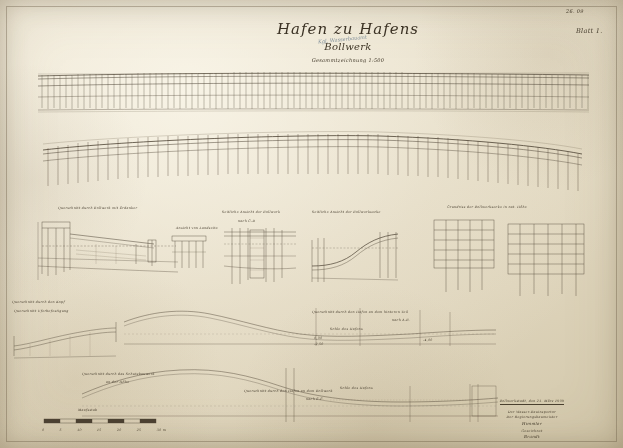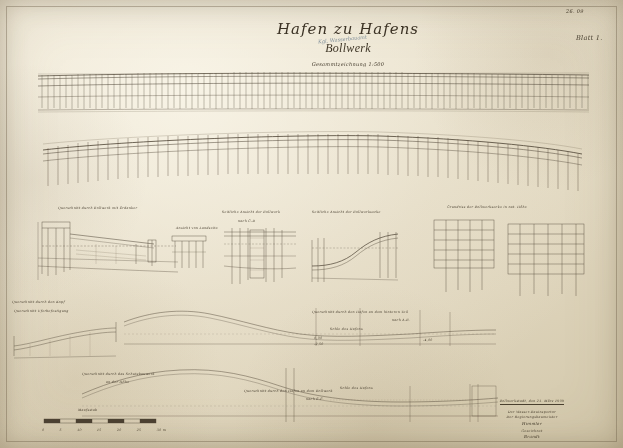--- a/index.html
+++ b/index.html
@@ -48,21 +48,21 @@
   .xs{font-size:4px;}
   .sm{font-size:5px;}
   .md{font-size:6.5px;}
   .title{
     font-size:15px;
     font-family:"DejaVu Serif", serif;
     font-style:italic;
     color:#3a3124;
     letter-spacing:1px;
   }
-  .sub{font-size:12px;font-family:Liberation Serif, serif;}
+  .sub{font-size:10px;}
   .abs{position:absolute;}
   .stamp{
     color:#6a7f8e;
     font-family:"DejaVu Serif", serif;
     font-style:italic;
     font-size:5px;
     opacity:.85;
     transform:rotate(-6deg);
   }
   .ul{border-bottom:.6px solid #4a4030;padding-bottom:.5px;}
@@ -71,21 +71,21 @@
   .cap{position:absolute;}
 </style>
 </head>
 <body>
 
 <div id="sheet">
 
   <div class="grain"></div>
 
   <div class="abs hand sm" style="left:566px;top:8px;">26. 09</div>
-  <div class="abs hand md" style="left:576px;top:34px;">Blatt 1.</div>
+  <div class="abs hand md" style="left:576px;top:27px;">Blatt 1.</div>
 
   <div class="abs" style="left:258px;top:20px;width:180px;text-align:center;">
     <div class="title">Hafen zu Hafens</div>
     <div class="hand sub" style="margin-top:3px;">Bollwerk</div>
     <div class="hand sm" style="margin-top:5px;">Gesammtzeichnung 1:500</div>
   </div>
   <div class="abs stamp" style="left:318px;top:36px;">Kgl. Wasserbauamt</div>
 
   <div class="drawing" style="left:36px;top:66px;">
     <svg width="555" height="50" viewBox="0 0 555 50">

